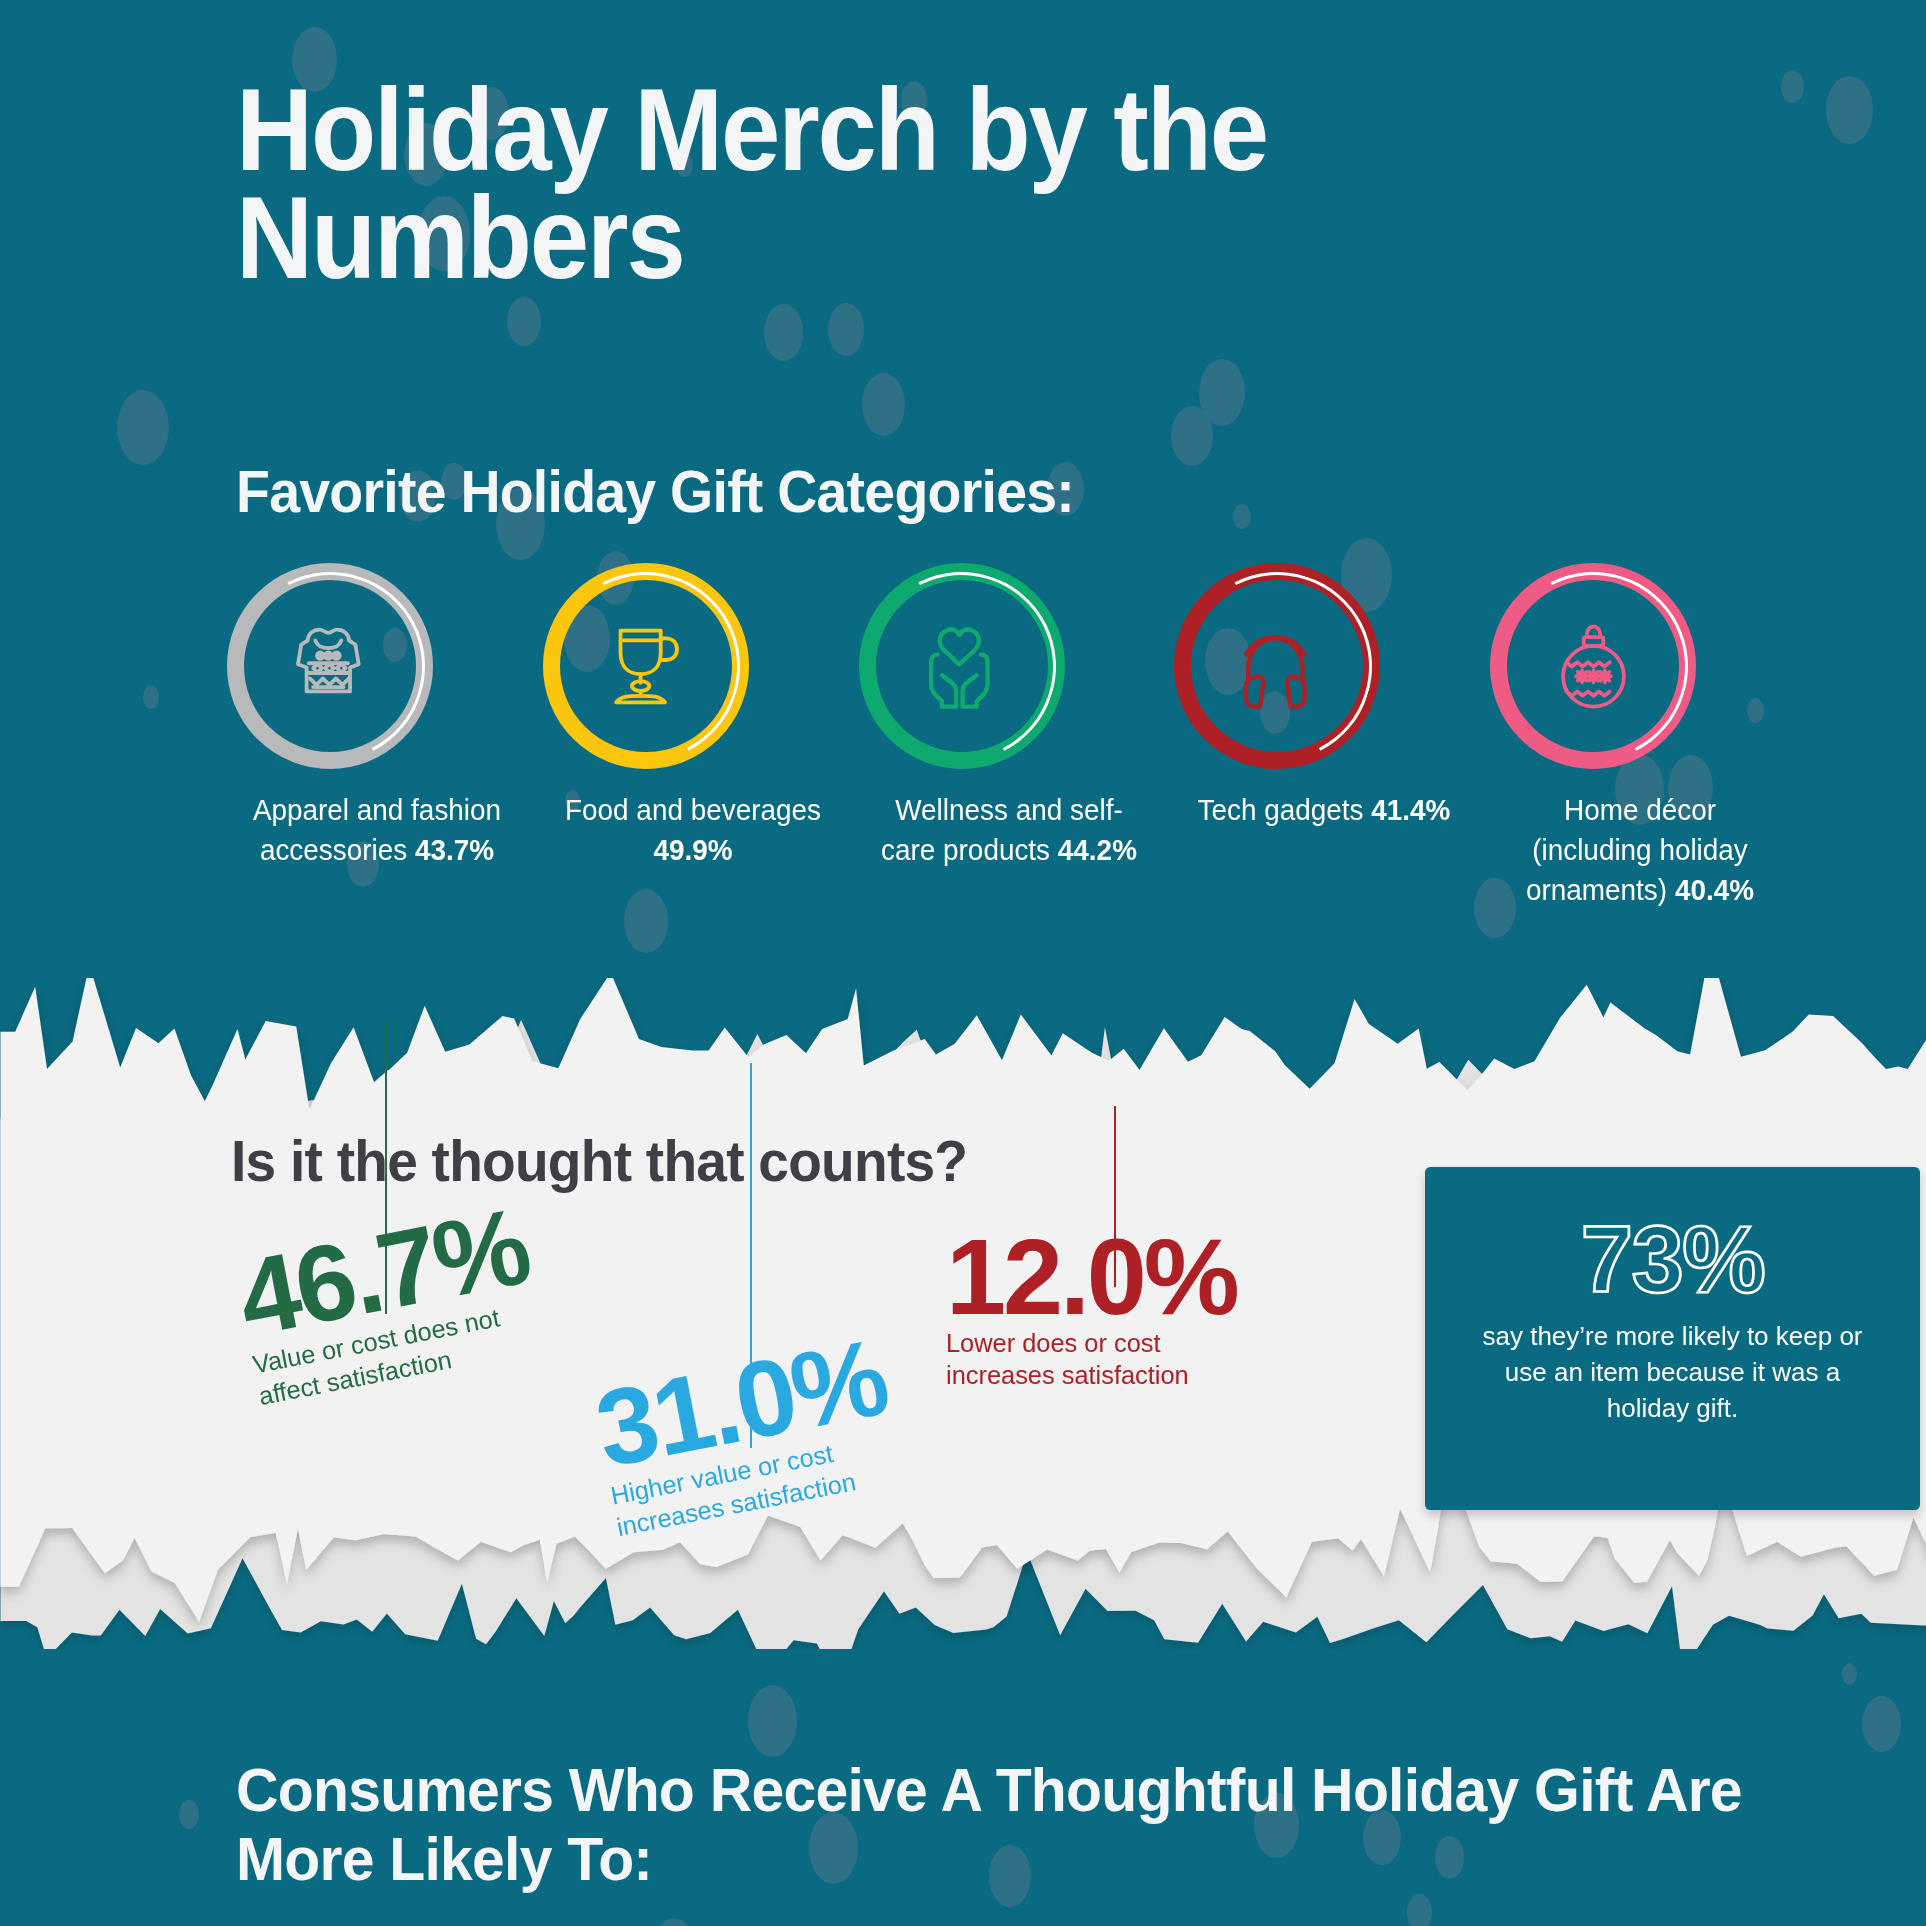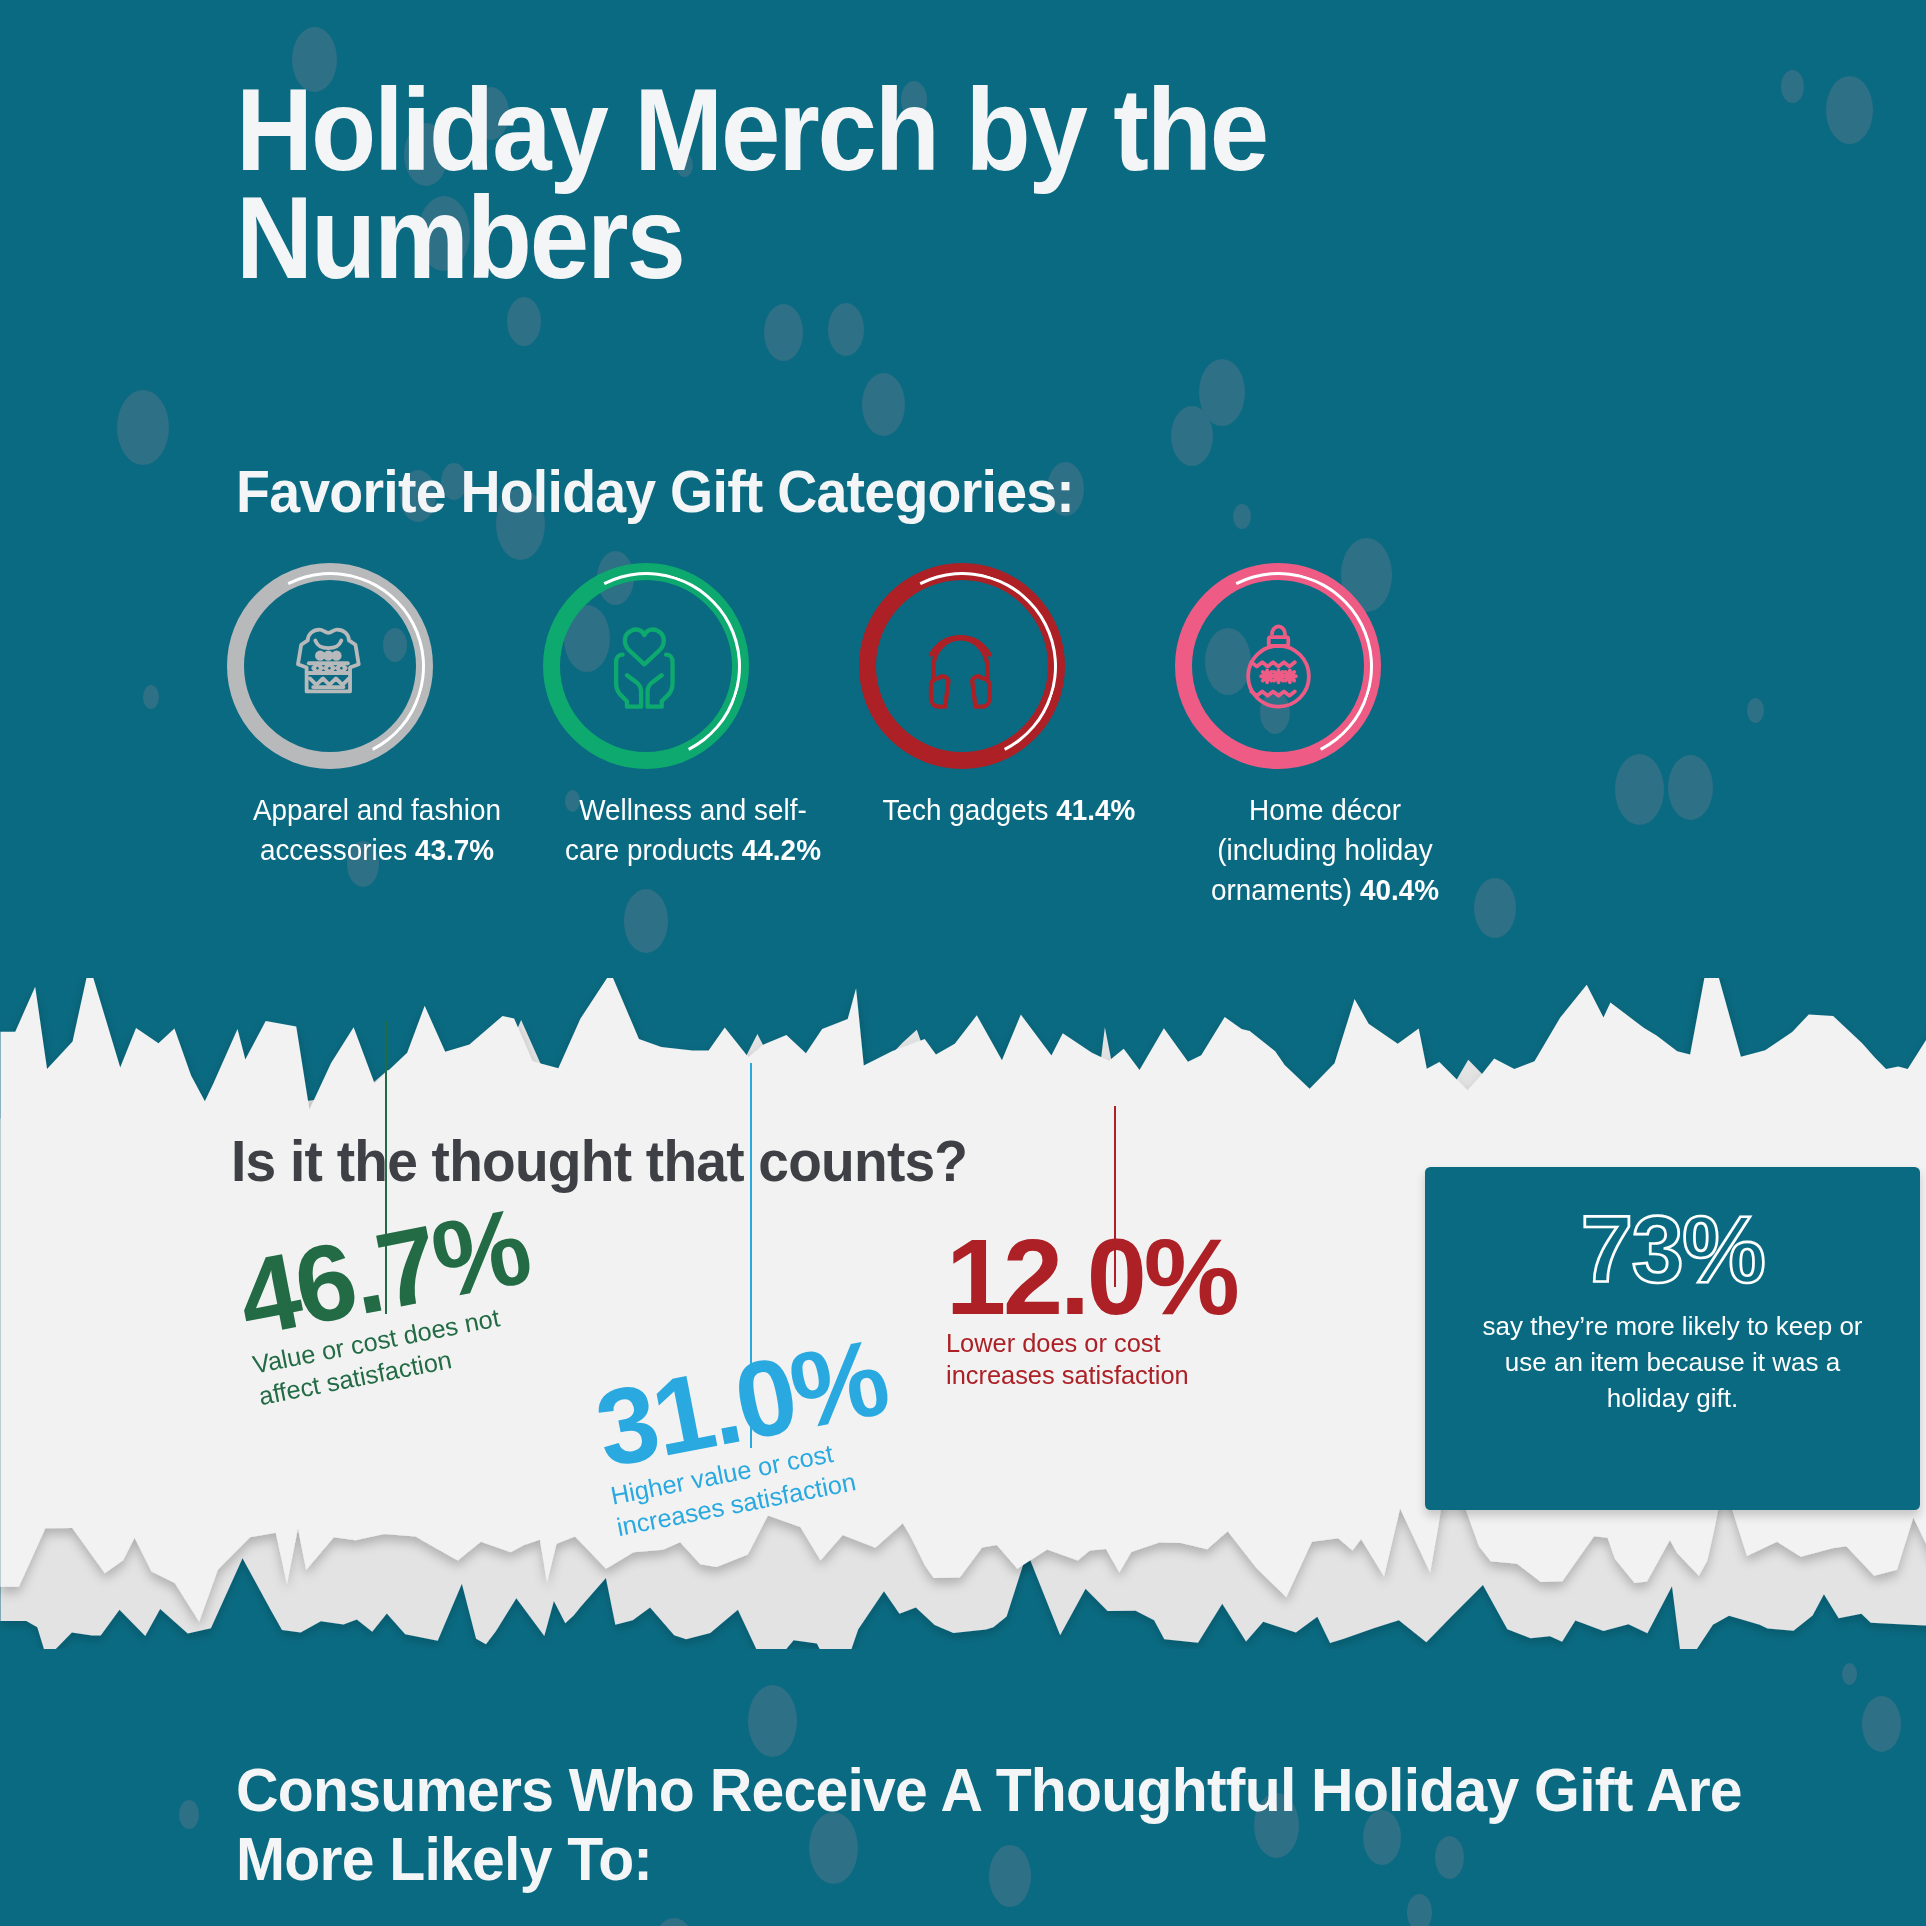--- a/index.html
+++ b/index.html
@@ -74,21 +74,21 @@
     display:block; white-space:nowrap;
   }
   .stat-hang .cap {
     font-size:25.4px; line-height:1.25; display:block; margin-top:3.1px; white-space:nowrap;
   }
 
   #box73 {
     position:absolute; left:1425px; top:1167px; width:495px; height:343px;
     background:#0A6A81; border-radius:5.4px; z-index:8;
     display:flex; flex-direction:column; align-items:center; justify-content:flex-start;
-    padding-top:40px;
+    padding-top:50px;
     box-shadow:0 5.4px 10px rgba(0,0,0,0.18);
   }
   #box73 .big {
     font-size:94px; font-weight:bold; line-height:0.92; letter-spacing:-1.5px;
     color:transparent; -webkit-text-stroke:2.7px #FFFFFF;
   }
   #box73 .sub {
     margin-top:16px; width:408px; text-align:center;
     color:#FFFFFF; font-size:26px; line-height:1.38;
   }
@@ -166,20 +166,38 @@
               <path d="M36 94 H108"></path>
       <path d="M44 85 l8-8 8 8 -8 8 Z M66 85 l8-8 8 8 -8 8 Z M88 85 l8-8 8 8 -8 8 Z"></path>
       <path d="M38 104 l12 12 12-12 12 12 12-12 12 12 12-12"></path>
       <path d="M44 120 H100"></path>
     </g>
           </svg>
     </div>
     <div class="cat-label"><span>Apparel and fashion accessories</span> <b>43.7%</b></div>
   </div>
   <div class="cat-col">
+    <div class="cat-circle" style="color:#FCC60E;">
+      <div class="ring"></div>
+      <div class="arc"></div>
+      <svg viewBox="0 0 152 164">
+            <g fill="none" stroke="currentColor" stroke-width="7" stroke-linejoin="round" stroke-linecap="round">
+      <path d="M30 16 H104 V56 C104 82 90 96 67 96 C44 96 30 82 30 56 Z"></path>
+      <path d="M104 30 H114 C126 30 134 38 134 50 C134 62 126 70 114 70 H104"></path>
+      <path d="M30 34 H104"></path>
+      <path d="M67 96 V112"></path>
+      <ellipse cx="67" cy="118" rx="16" ry="9"></ellipse>
+      <path d="M67 127 V136"></path>
+      <path d="M22 148 C30 136 48 136 67 136 C86 136 104 136 112 148 Z"></path>
+    </g>
+          </svg>
+    </div>
+    <div class="cat-label"><span>Food and beverages</span> <b>49.9%</b></div>
+  </div>
+  <div class="cat-col">
     <div class="cat-circle" style="color:#0EA96E;">
       <div class="ring"></div>
       <div class="arc"></div>
       <svg viewBox="0 0 152 164">
             <g fill="none" stroke="currentColor" stroke-width="8" stroke-linejoin="round" stroke-linecap="round">
       <path d="M72 78 L44 52 C32 40 34 22 48 16 C58 11 68 15 72 24 C76 15 86 11 96 16 C110 22 112 40 100 52 Z"></path>
       <path d="M32 60 C24 60 20 66 20 74 V114 C20 126 26 134 34 140 L40 146 V156 H66 V128 C66 120 62 114 56 110 L40 98"></path>
       <path d="M112 60 C120 60 124 66 124 74 V114 C124 126 118 134 110 140 L104 146 V156 H78 V128 C78 120 82 114 88 110 L104 98"></path>
     </g>
           </svg>

